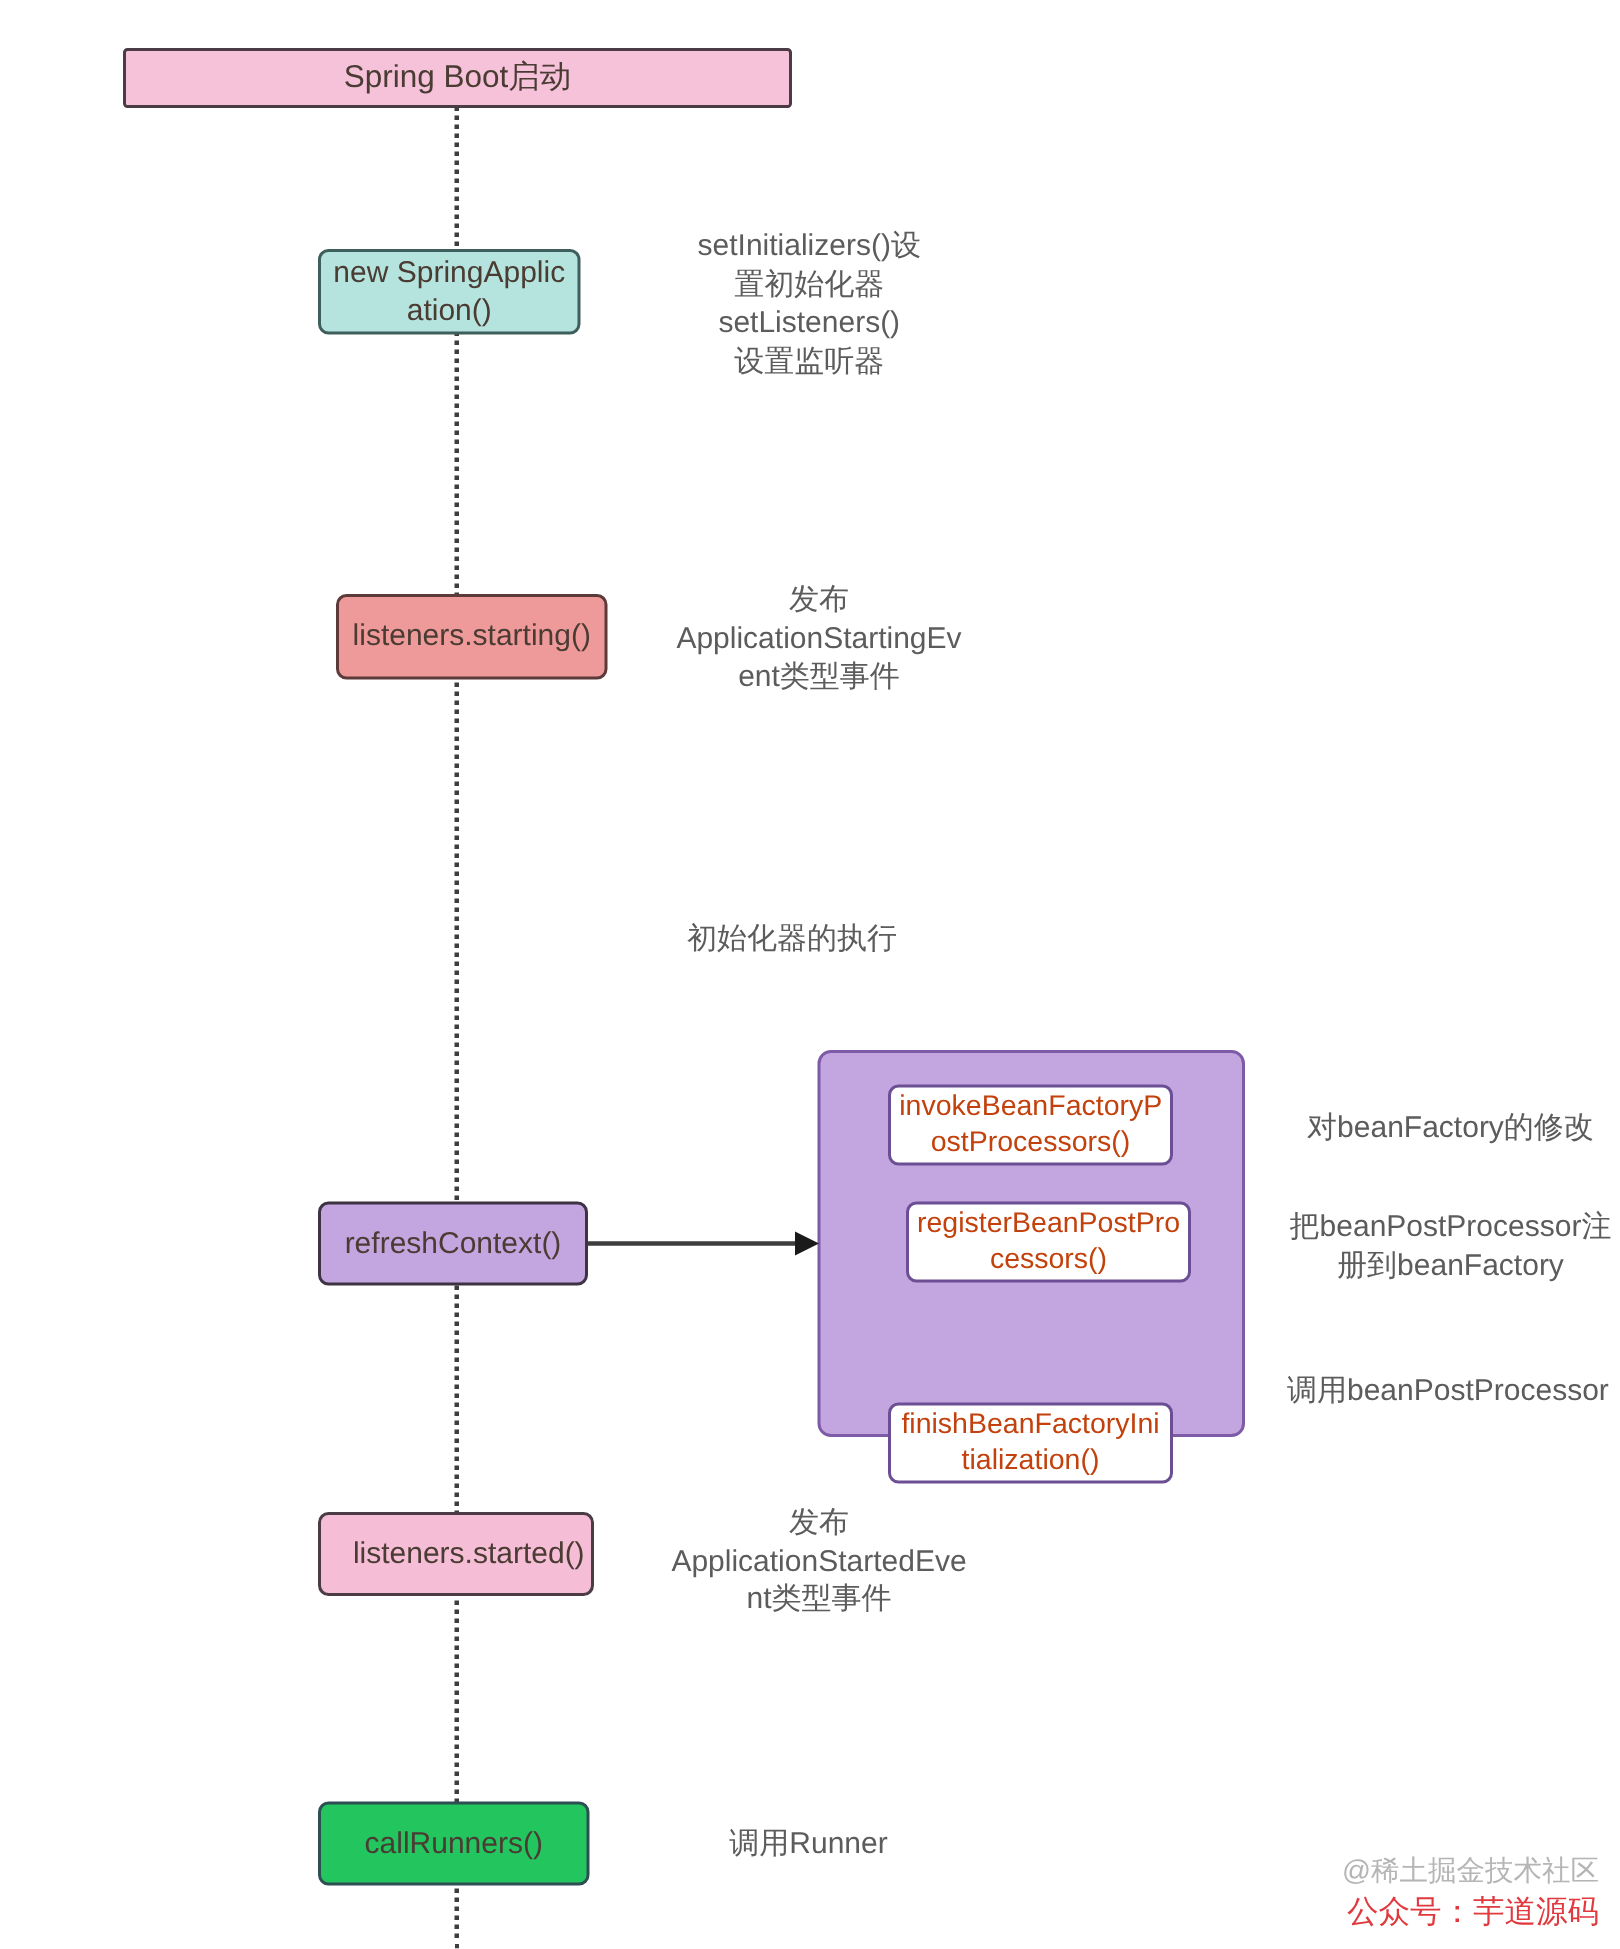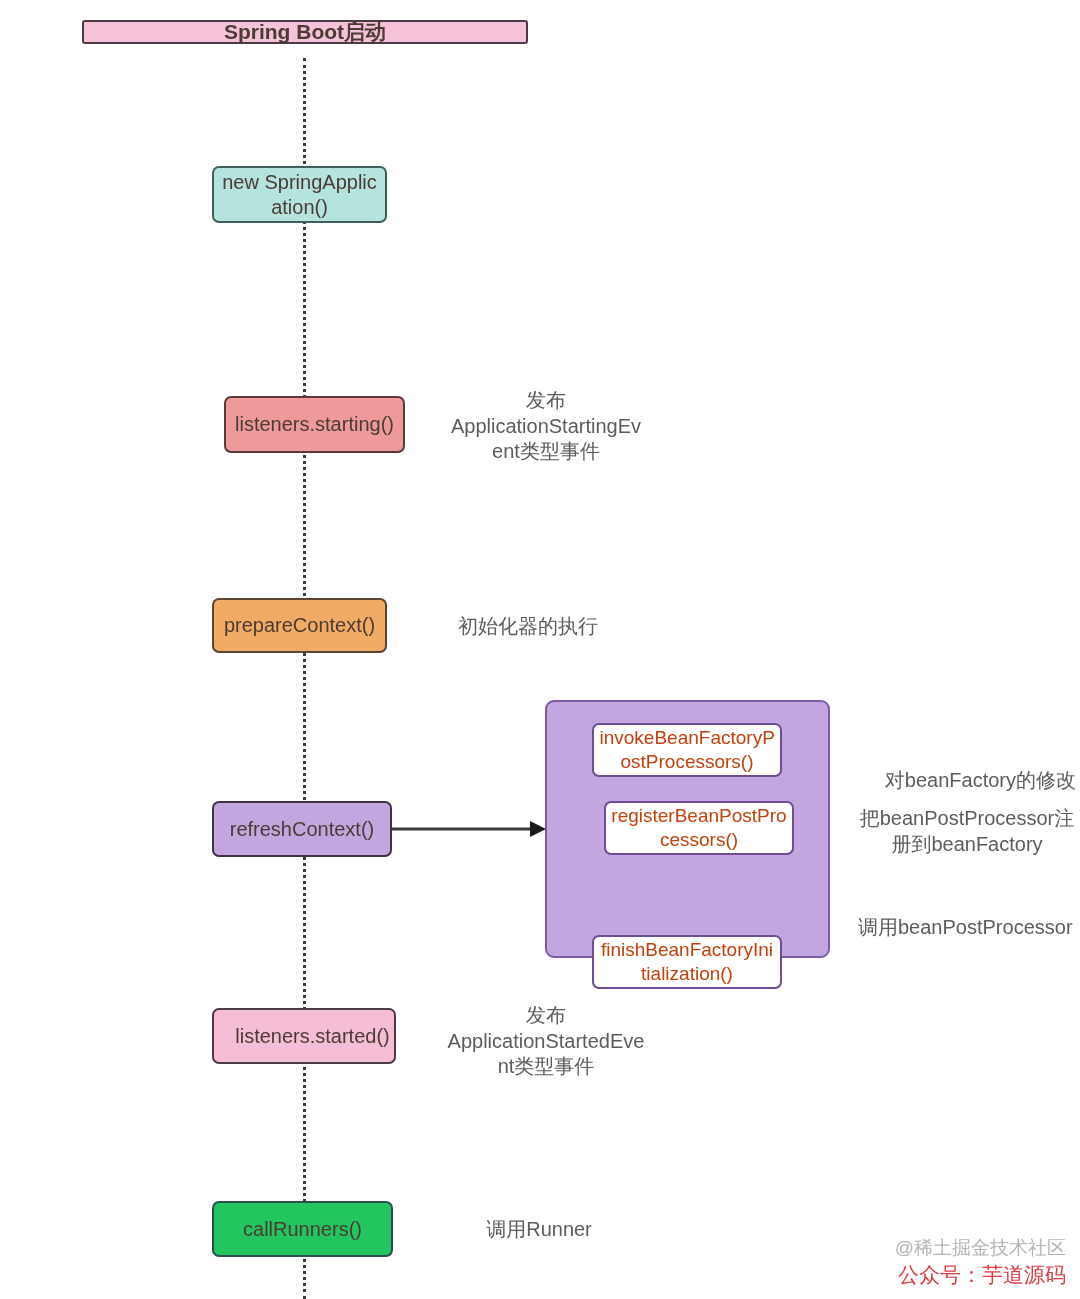--- a/index.html
+++ b/index.html
@@ -109,48 +109,49 @@
     display: block;
   }
 </style>
 </head>
 <body>
 
 <div id="canvas">
 
   <div class="lifeline" style="left:303px; top:58px; height:1241px;"></div>
 
-  <div class="node title-node" style="left:82px; top:20px; width:446px; height:24px; background:#f5c2da; border-color:#4a3b45;font-weight:bold;">
+  <div class="node title-node" style="left:82px; top:32px; width:446px; height:40px; background:#f5c2da; border-color:#4a3b45;">
     <span>Spring Boot启动</span>
   </div>
 
   <div class="node" style="left:212px; top:166px; width:175px; height:57px; background:#b5e3dd; border-color:#3f5f5c;">
     <span>new SpringApplic
 ation()</span>
   </div>
+  <div class="annotation" style="left:432px; top:152px; width:215px;">setInitializers()设
+置初始化器
+setListeners()
+设置监听器</div>
 
   <div class="node" style="left:224px; top:396px; width:181px; height:57px; background:#ef9a9a; border-color:#5c3a3a;">
     <span>listeners.starting()</span>
   </div>
   <div class="annotation" style="left:432px; top:388px; width:228px;">发布
 ApplicationStartingEv
 ent类型事件</div>
 
-  <div class="node" style="left:212px; top:598px; width:175px; height:55px; background:#f2ab65; border-color:#5c4435;">
-    <span>prepareContext()</span>
-  </div>
   <div class="annotation" style="left:432px; top:614px; width:192px;">初始化器的执行</div>
 
   <div class="group-box" style="left:545px; top:700px; width:285px; height:258px; background:#c3a6e0; border-color:#7d5ba6;"></div>
 
   <div class="group-item" style="left:592px; top:723px; width:190px; height:54px;">
     <span>invokeBeanFactoryP
 ostProcessors()</span>
   </div>
-  <div class="annotation" style="left:858px; top:740px; width:218px; text-align:right;margin-top:28px;">对beanFactory的修改</div>
+  <div class="annotation" style="left:858px; top:740px; width:218px; text-align:center;">对beanFactory的修改</div>
 
   <div class="group-item" style="left:604px; top:801px; width:190px; height:54px;">
     <span>registerBeanPostPro
 cessors()</span>
   </div>
   <div class="annotation" style="left:858px; top:806px; width:218px; text-align:center;">把beanPostProcessor注
 册到beanFactory</div>
 
   <div class="group-item" style="left:592px; top:935px; width:190px; height:54px;">
     <span>finishBeanFactoryIni

